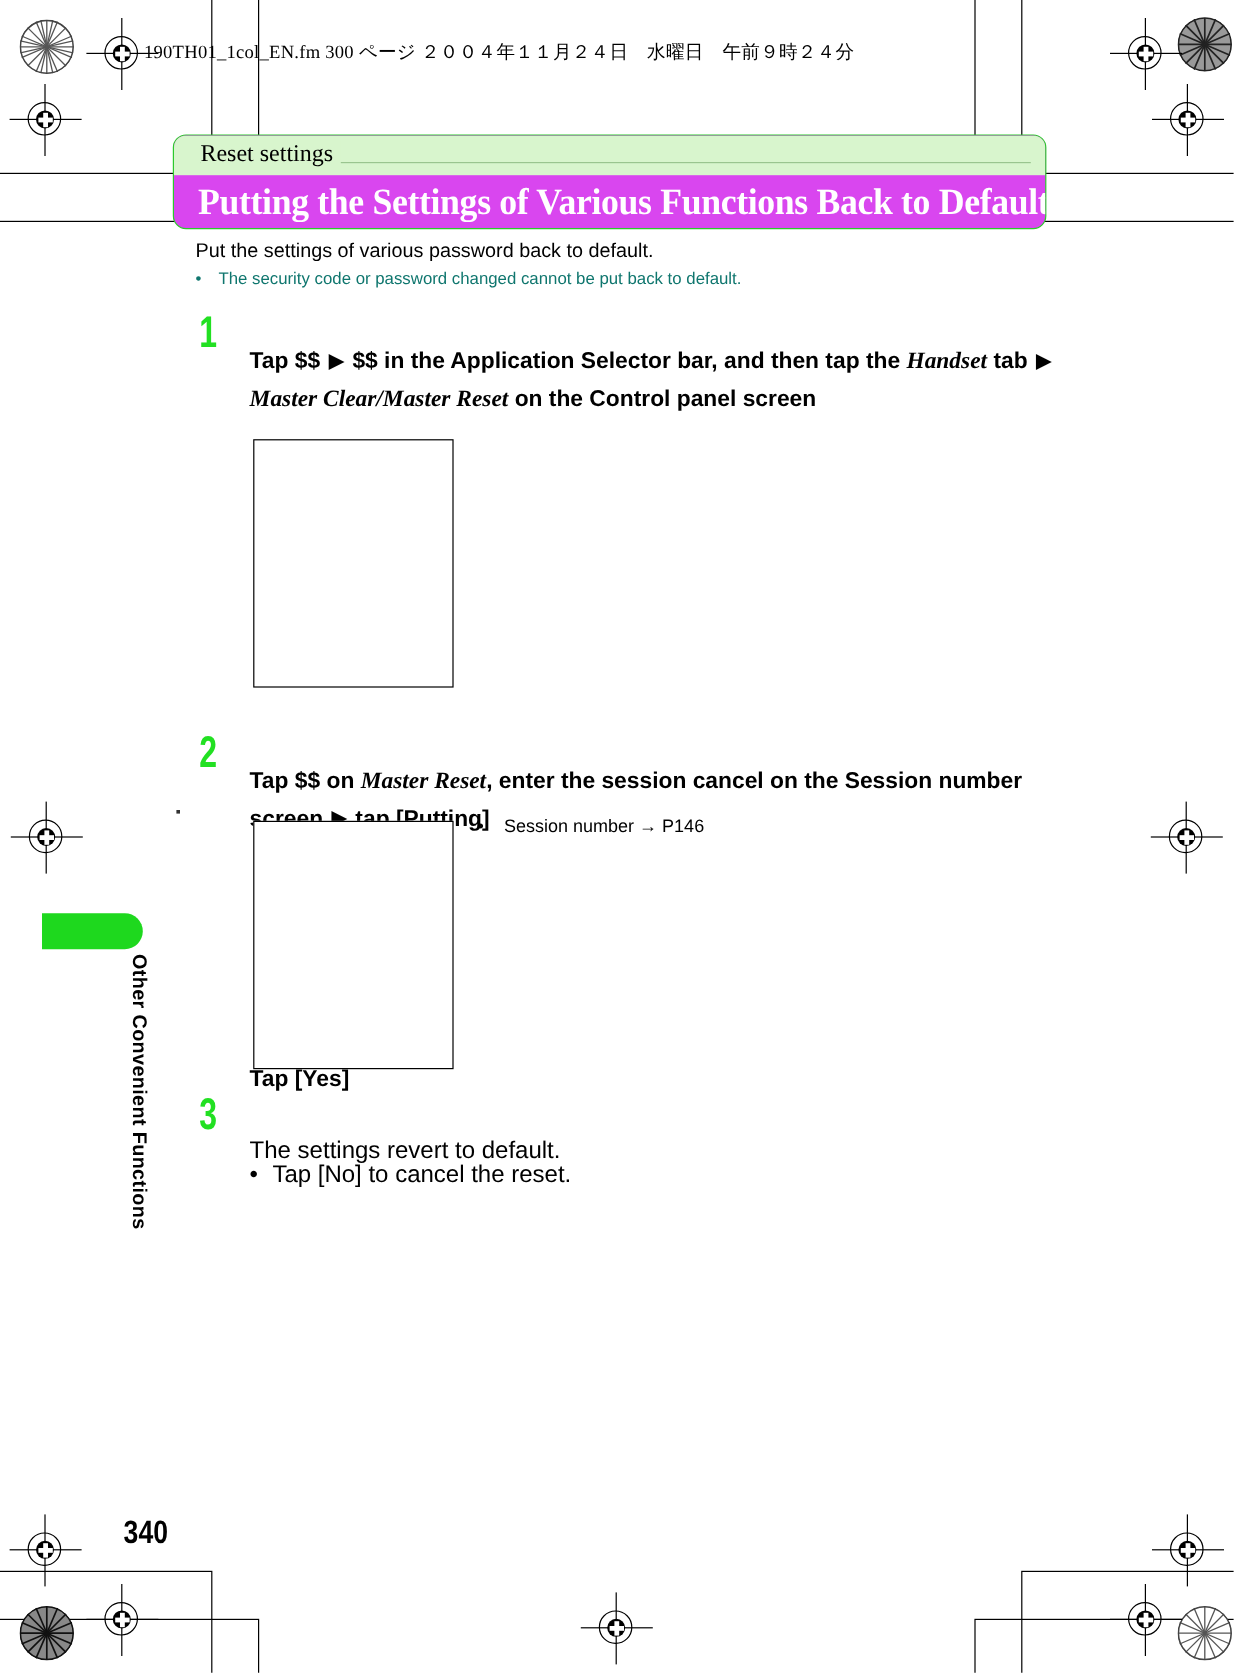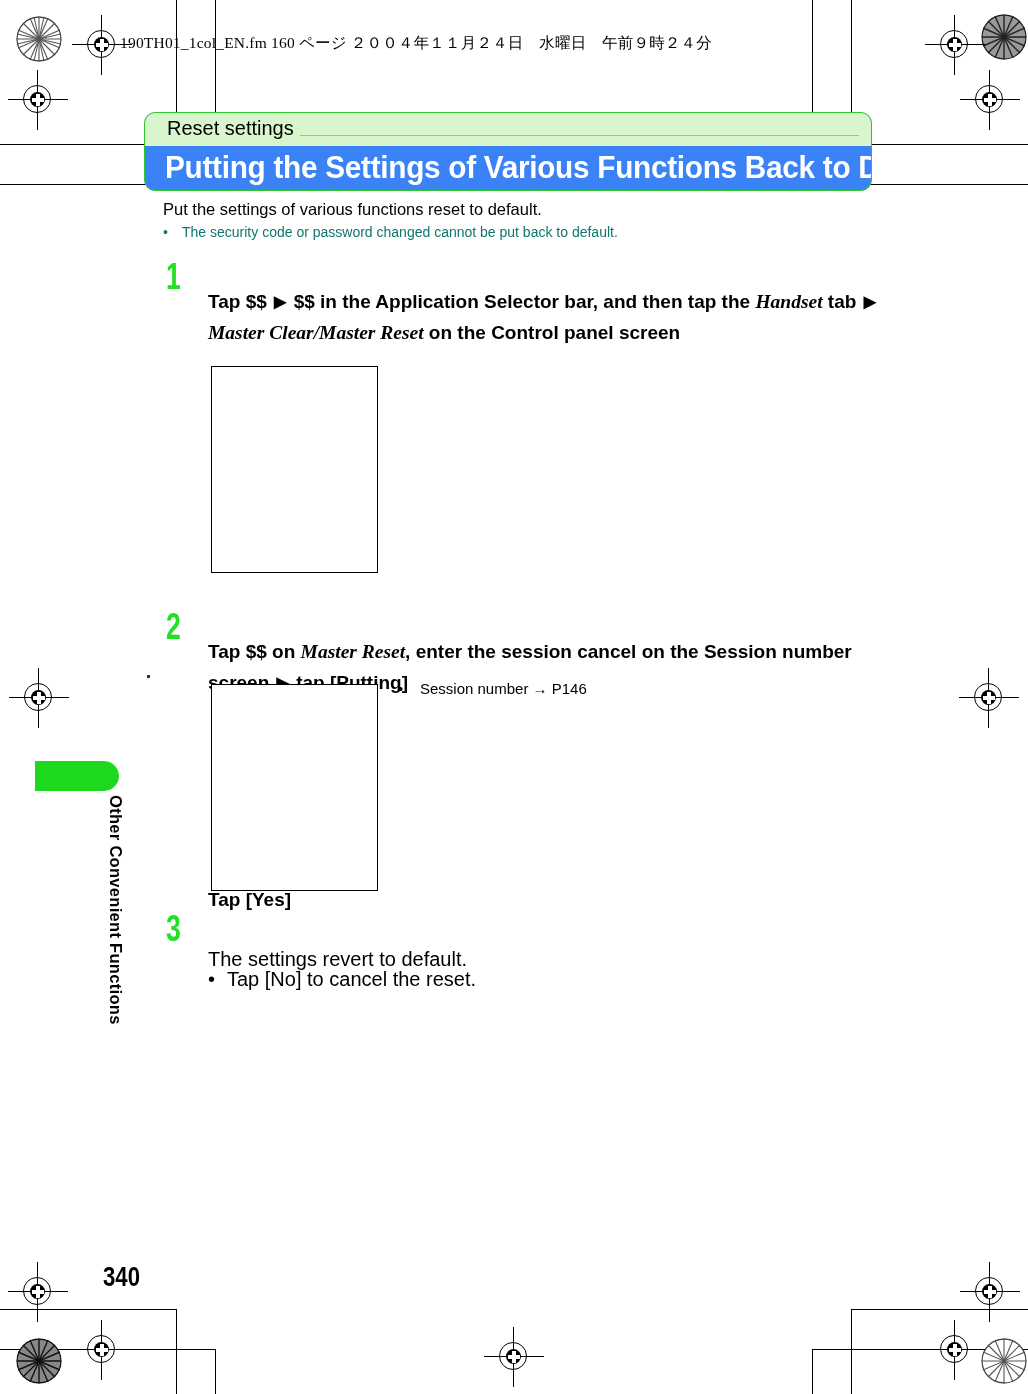--- a/index.html
+++ b/index.html
@@ -127,24 +127,25 @@
   }
 
   
   #title-banner {
     position: absolute;
     left: 144px;
     top: 112px;
     width: 728px;
     height: 79px;
     border-radius: 11px;
-    background: #3b82f6;
+    background: #d946ef;
     border: 1.4px solid #2cc92c;
     box-sizing: border-box;
     overflow: hidden;
+    font-family: Liberation Serif, serif;
   }
   #eyebrow-strip {
     position: absolute;
     left: 0; top: 0;
     width: 100%;
     height: 33px;
     background: #d8f5cd;
     box-sizing: border-box;
   }
   #eyebrow-label {
@@ -434,31 +435,31 @@
 </div>
 <div class="reg-cross" style="left:925px; top:1320px;">
   <div class="vline"></div>
     <div class="hline"></div>
   <div class="ring"></div>
     <div class="dot"></div>
   <div class="notch-v"></div>
     <div class="notch-h"></div>
 </div>
 
-<div id="file-header">190TH01_1col_EN.fm  160 ページ  ２００４年１１月２４日　水曜日　午前９時２４分</div>
+<div id="file-header">190TH01_1col_EN.fm  300 ページ  ２００４年１１月２４日　水曜日　午前９時２４分</div>
 
 <div id="title-banner">
   <div id="eyebrow-strip">
     <div id="eyebrow-rule"></div>
     <div id="eyebrow-label">Reset settings</div>
   </div>
   <div id="banner-title">Putting the Settings of Various Functions Back to Default</div>
 </div>
 
-<div id="intro-line">Put the settings of various functions reset to default.</div>
+<div id="intro-line">Put the settings of various password back to default.</div>
 <div id="intro-note">
   <span class="bullet">•</span><span>The security code or password changed cannot be put back to default.</span>
 </div>
 
 <div class="step-num" style="left:166px; top:258px;">1</div>
 <div class="step-body" style="left:208px; top:258px; width:672px;">
   <span>Tap $$ </span><span class="arrow">▶</span><span> $$ in the Application Selector bar, and then tap the</span>
   <span class="ital">Handset</span><span> tab </span><span class="arrow">▶</span>
   <span class="ital">Master Clear/Master Reset</span><span> on the Control panel</span>
   <span>screen</span>

